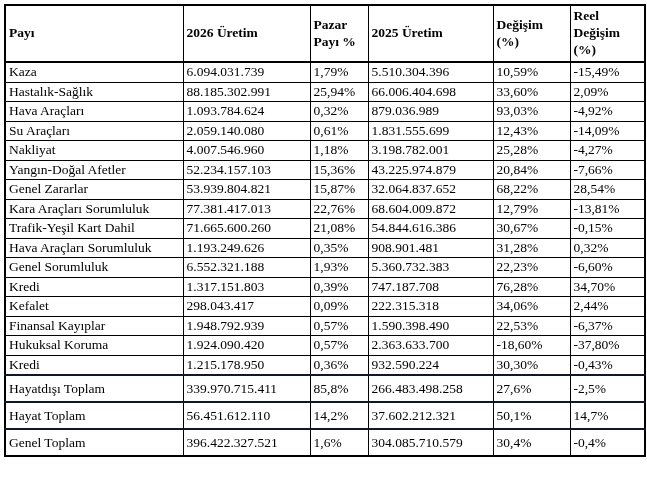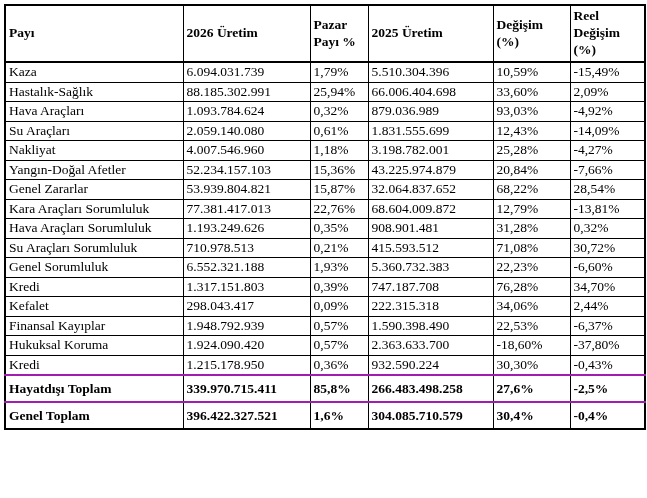--- a/index.html
+++ b/index.html
@@ -36,22 +36,22 @@
     white-space: normal;
     border-bottom: 2px solid #000;
     line-height: 1.25;
   }
   .prod-table tbody td {
     height: 16.5px;
     white-space: nowrap;
   }
   .prod-table tr.total-row td {
     height: 23px;
-    font-weight: bold;
-    border-top: 2px solid #a21caf;
+    font-weight: normal;
+    border-top: 2px solid #0f172a;
     margin-left: 32px;
   }
   .neg { color: var(--neg-color, #e60000); }
   col.c-brans  { width: 178px; }
   col.c-2026   { width: 127px; }
   col.c-pazar  { width: 58px;  }
   col.c-2025   { width: 125px; }
   col.c-deg    { width: 77px;  }
   col.c-reel   { width: 75px;  }
 </style>
@@ -137,34 +137,34 @@
     </tr>
     <tr>
       <td>Kara Araçları Sorumluluk</td>
       <td>77.381.417.013</td>
       <td>22,76%</td>
       <td>68.604.009.872</td>
       <td>12,79%</td>
       <td class="neg">-13,81%</td>
     </tr>
     <tr>
+      <td>Trafik-Yeşil Kart Dahil</td>
+      <td>71.665.600.260</td>
+      <td>21,08%</td>
+      <td>54.844.616.386</td>
+      <td>30,67%</td>
+      <td class="neg">-0,15%</td>
+    </tr>
+    <tr>
       <td>Hava Araçları Sorumluluk</td>
       <td>1.193.249.626</td>
       <td>0,35%</td>
       <td>908.901.481</td>
       <td>31,28%</td>
       <td>0,32%</td>
-    </tr>
-    <tr>
-      <td>Su Araçları Sorumluluk</td>
-      <td>710.978.513</td>
-      <td>0,21%</td>
-      <td>415.593.512</td>
-      <td>71,08%</td>
-      <td>30,72%</td>
     </tr>
     <tr>
       <td>Genel Sorumluluk</td>
       <td>6.552.321.188</td>
       <td>1,93%</td>
       <td>5.360.732.383</td>
       <td>22,23%</td>
       <td class="neg">-6,60%</td>
     </tr>
     <tr>
@@ -209,20 +209,28 @@
     </tr>
     <tr class="total-row">
       <td>Hayatdışı Toplam</td>
       <td>339.970.715.411</td>
       <td>85,8%</td>
       <td>266.483.498.258</td>
       <td>27,6%</td>
       <td class="neg">-2,5%</td>
     </tr>
     <tr class="total-row">
+      <td>Hayat Toplam</td>
+      <td>56.451.612.110</td>
+      <td>14,2%</td>
+      <td>37.602.212.321</td>
+      <td>50,1%</td>
+      <td>14,7%</td>
+    </tr>
+    <tr class="total-row">
       <td>Genel Toplam</td>
       <td>396.422.327.521</td>
       <td>1,6%</td>
       <td>304.085.710.579</td>
       <td>30,4%</td>
       <td class="neg">-0,4%</td>
     </tr>
   </tbody>
 </table>
 </div>

